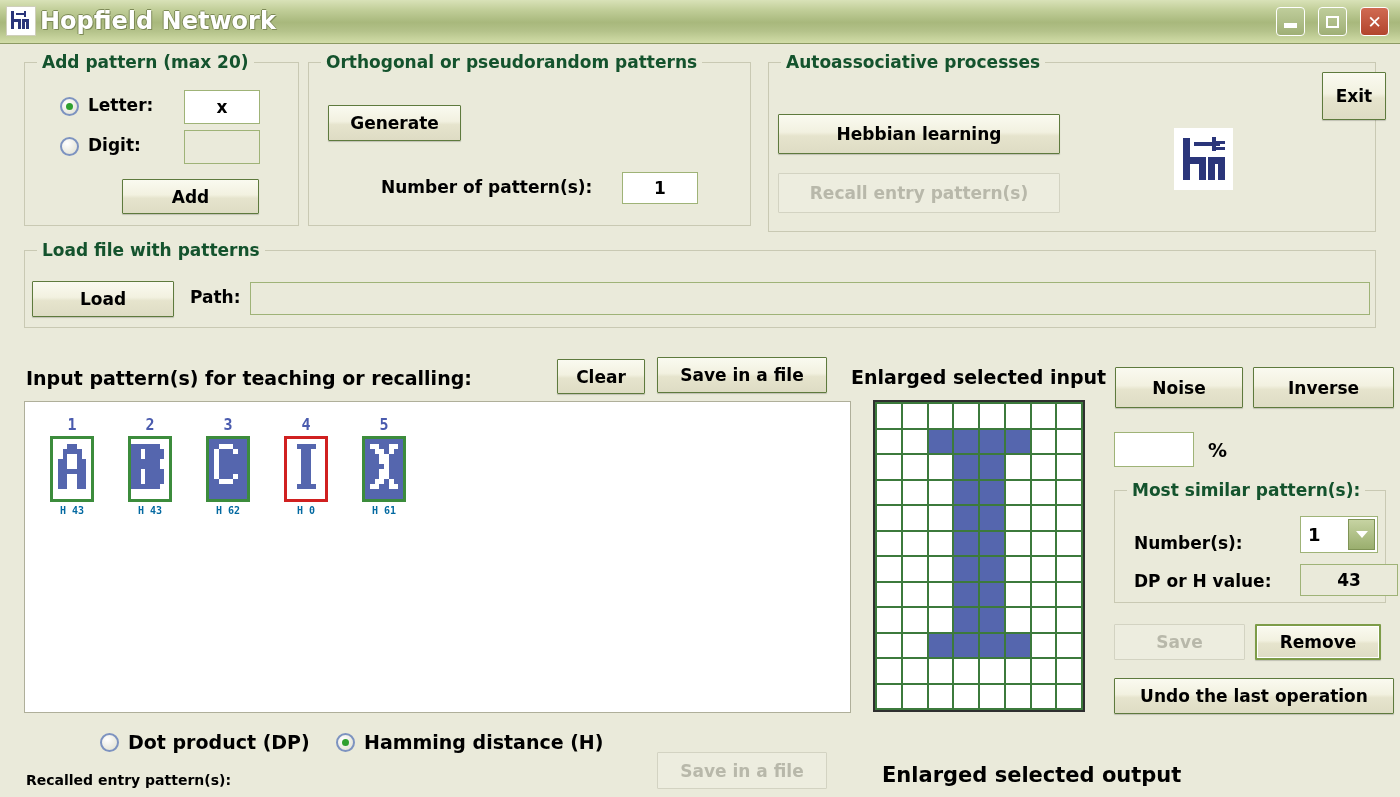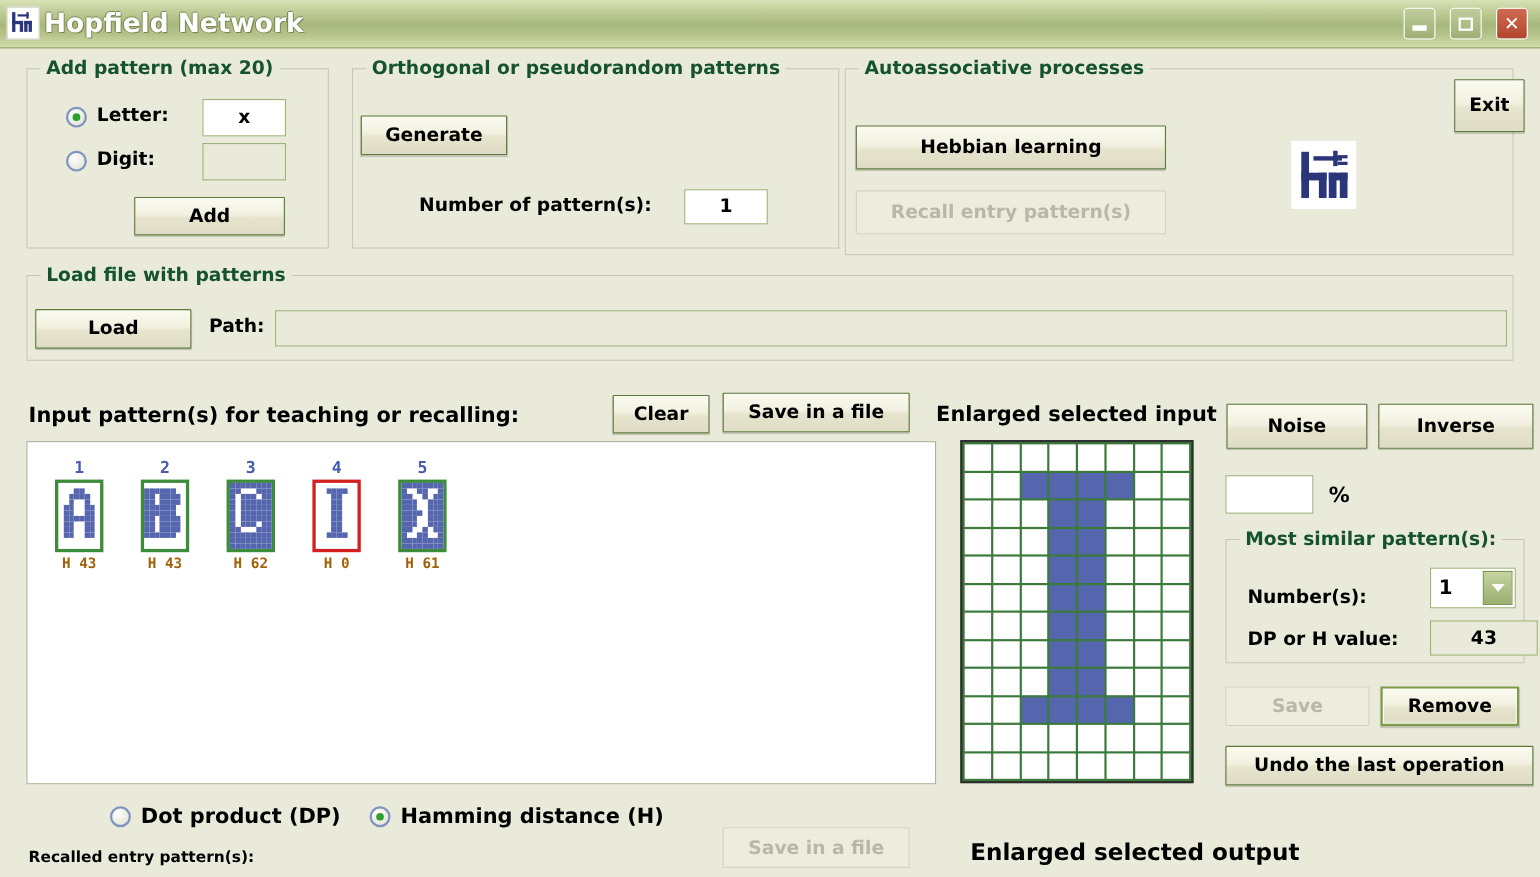--- a/index.html
+++ b/index.html
@@ -90,21 +90,21 @@
   
   #pattern-panel{position:absolute;left:24px;top:401px;width:827px;height:312px;background:#fff;border:1px solid #AFAF9A;box-sizing:border-box;}
   .thumb-wrap{position:absolute;top:14px;width:74px;}
   .thumb-num{text-align:center;color:#4A5BAE;font-weight:bold;font-size:15px;font-family:"DejaVu Sans Mono","Liberation Mono",monospace;height:18px;line-height:18px;}
   .thumb-box{width:44px;height:66px;margin:2px auto 0;box-sizing:border-box;background:#fff;position:relative;}
   .thumb-box.sel{border:3px solid #D02020;}
   .thumb-box.unsel{border:3px solid #3C8C3C;}
   .thumb-grid{position:absolute;left:0;top:0;right:0;bottom:0;display:grid;grid-template-columns:repeat(8,1fr);grid-template-rows:repeat(12,1fr);}
   .px{background:transparent;}
   .px.on{background:#5566AE;}
-  .thumb-h{text-align:center;color:#a16207;font-weight:bold;font-size:13px;margin-top:3px;font-family:"DejaVu Sans Mono","Liberation Mono",monospace;}
+  .thumb-h{text-align:center;color:#0369a1;font-weight:bold;font-size:10px;margin-top:3px;font-family:"DejaVu Sans Mono","Liberation Mono",monospace;}
 
   
   #enlarged-input{position:absolute;left:873px;top:400px;width:212px;height:312px;
     border:2px solid #2f2f2f;background:#3C7A3C;box-sizing:border-box;}
   #enlarged-input .eg{position:absolute;left:0;top:0;right:0;bottom:0;display:grid;
     grid-template-columns:repeat(8,1fr);grid-template-rows:repeat(12,1fr);gap:2px;padding:2px;box-sizing:border-box;}
   #enlarged-input .ec{background:#fff;}
   #enlarged-input .ec.on{background:#5566AE;}
 
   
@@ -147,21 +147,21 @@
   <div class="legend">Add pattern (max 20)</div>
 </div>
 <div class="radio on" style="left:60px;top:97px;"></div>
 <div class="lbl" style="left:88px;top:95px;">Letter:</div>
 <div class="tin" style="left:184px;top:90px;width:76px;height:34px;">x</div>
 <div class="radio" style="left:60px;top:137px;"></div>
 <div class="lbl" style="left:88px;top:135px;">Digit:</div>
 <div class="tin empty" style="left:184px;top:130px;width:76px;height:34px;"></div>
 <div class="btn" style="left:122px;top:179px;width:137px;height:35px;">Add</div>
 
-<div class="group" style="left:320px;top:62px;width:443px;height:164px;">
+<div class="group" style="left:308px;top:62px;width:443px;height:164px;">
   <div class="legend">Orthogonal or pseudorandom patterns</div>
 </div>
 <div class="btn" style="left:328px;top:105px;width:133px;height:36px;">Generate</div>
 <div class="lbl" style="left:381px;top:177px;">Number of pattern(s):</div>
 <div class="tin" style="left:622px;top:172px;width:76px;height:32px;">1</div>
 
 <div class="group" style="left:768px;top:62px;width:608px;height:170px;">
   <div class="legend">Autoassociative processes</div>
 </div>
 <div class="btn" style="left:778px;top:114px;width:282px;height:40px;">Hebbian learning</div>

